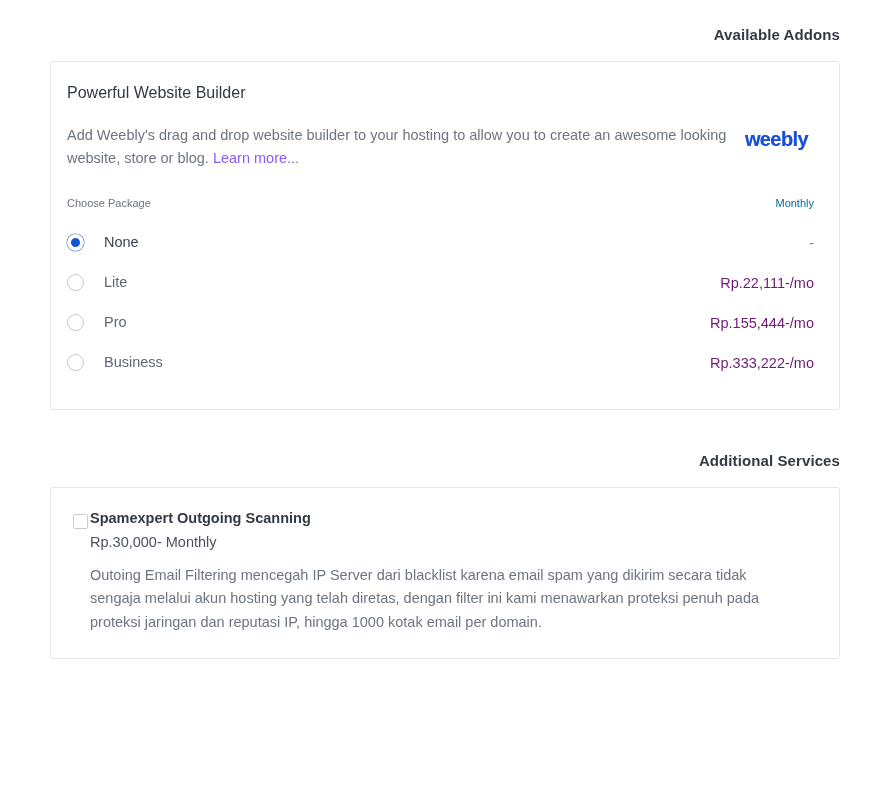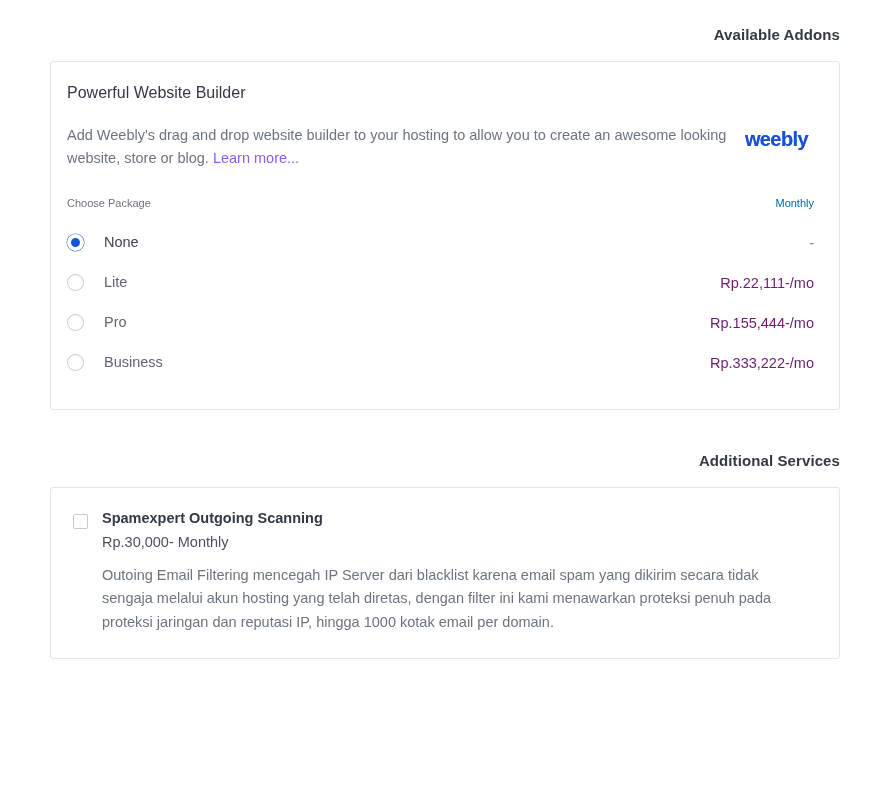--- a/index.html
+++ b/index.html
@@ -124,21 +124,21 @@
 
   .services-title {
     margin-top: 42px;
   }
   .service-card {
     padding: 22px 25px 24px 22px;
   }
   .service-row {
     display: flex;
     align-items: flex-start;
-    gap: 14px;
+    gap: 2px;
   }
   .checkbox {
     width: 15px;
     height: 15px;
     border: 1.6px solid #c7ccd3;
     border-radius: 2px;
     background: #fff;
     flex: 0 0 auto;
     margin-top: 4px;
   }

